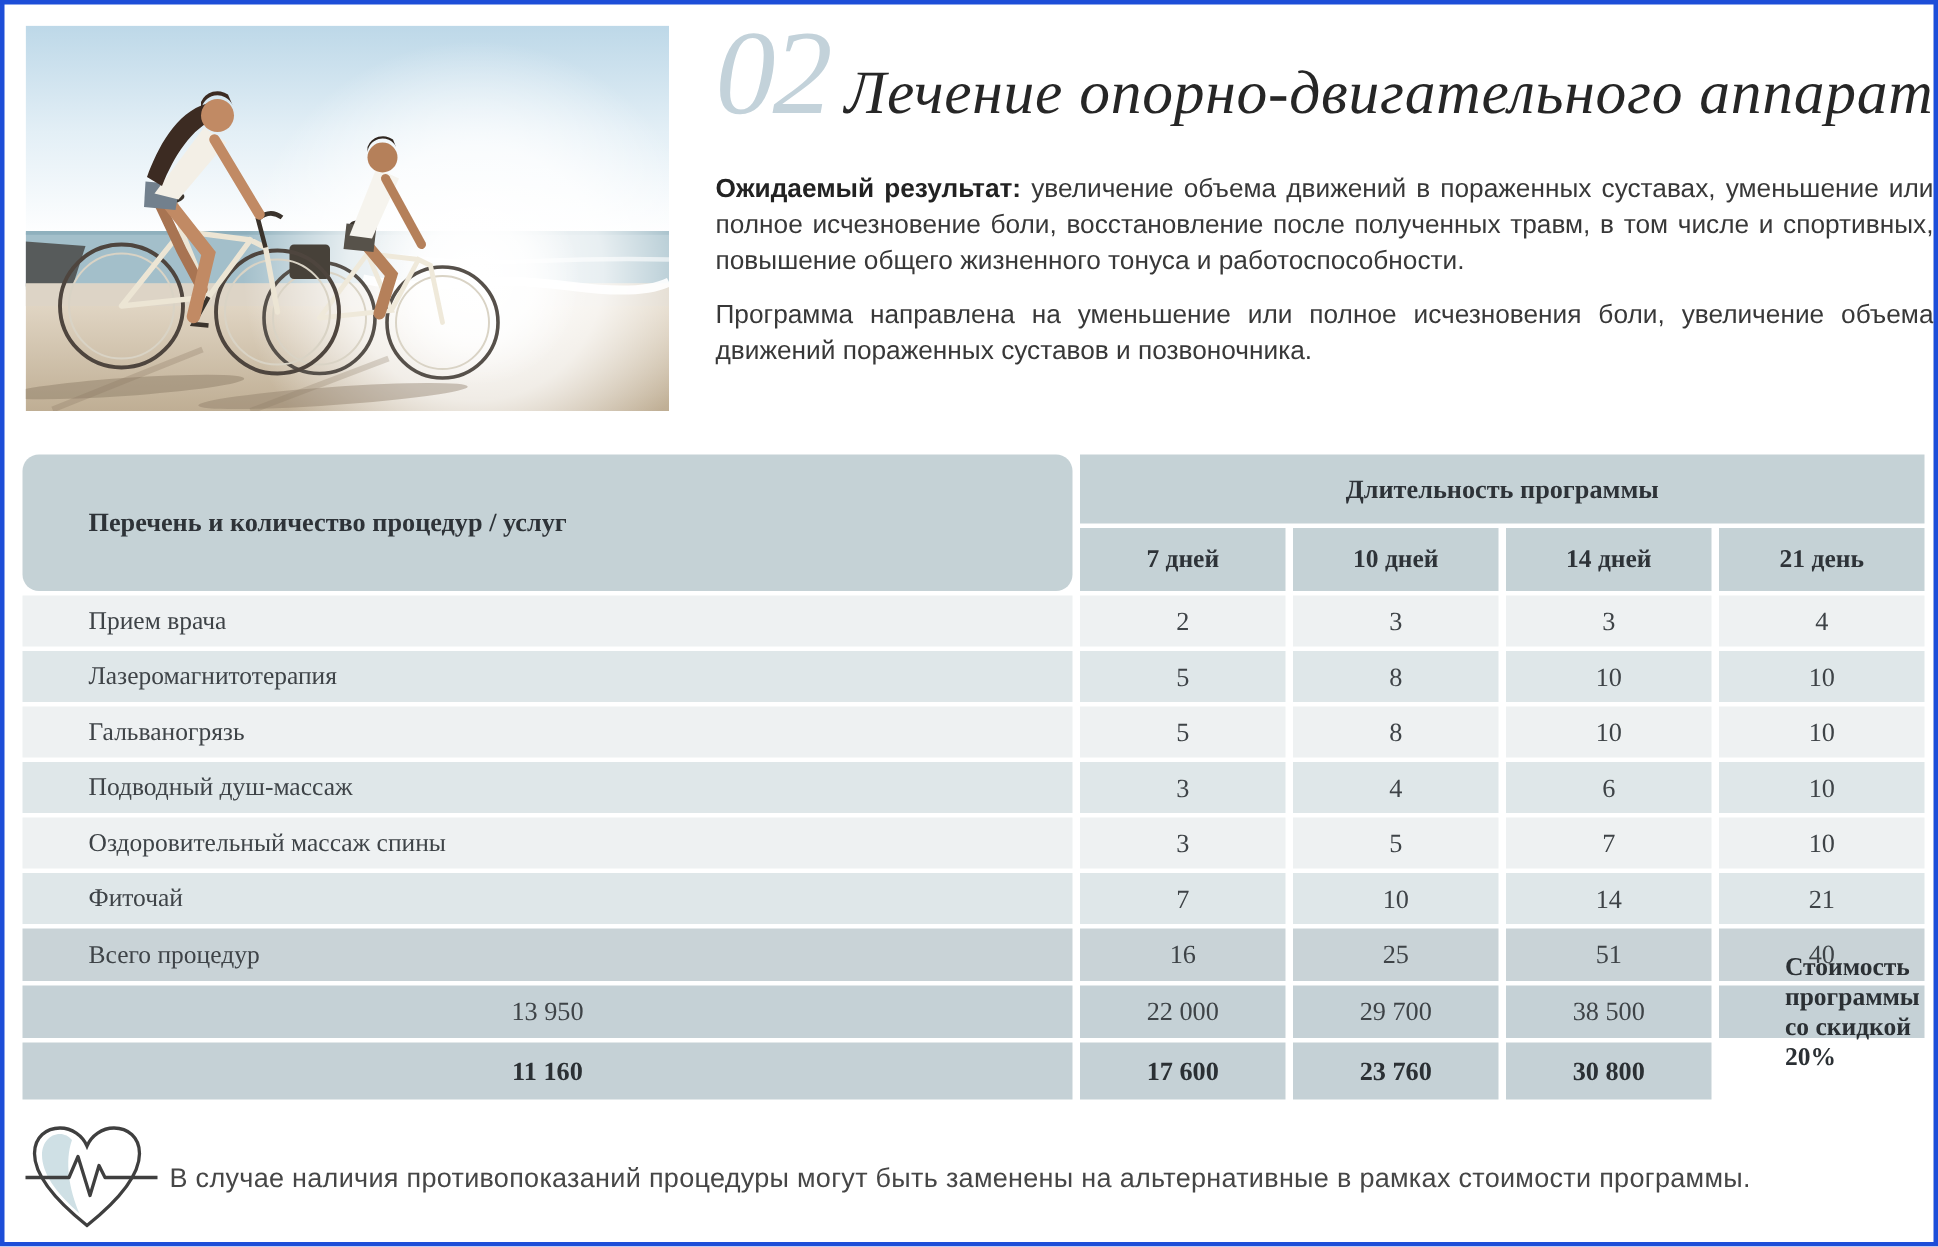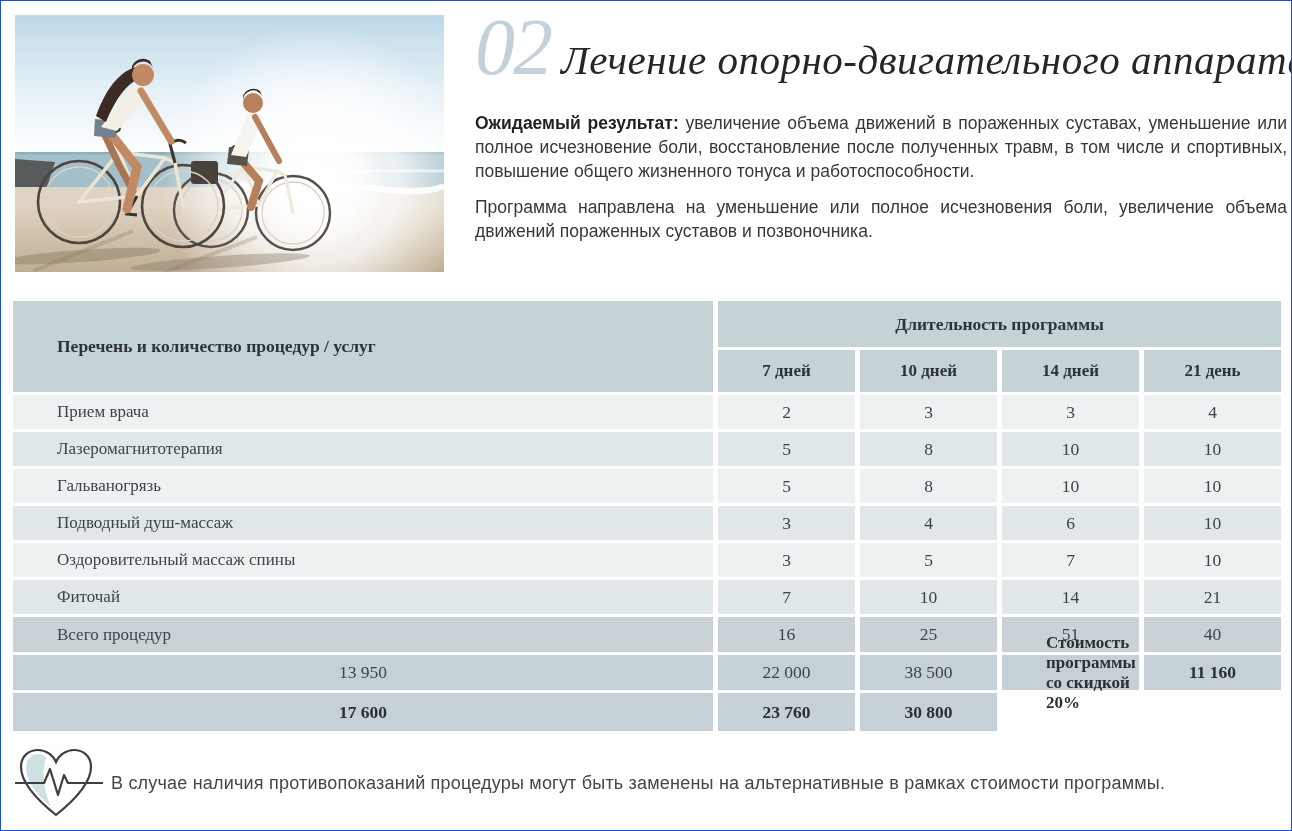--- a/index.html
+++ b/index.html
@@ -1,18 +1,18 @@
 <!DOCTYPE html>
 <html><head>
 <meta charset="utf-8">
 <style>
   html,body{margin:0;padding:0;background:#f3f3f3;}
   .page{
     position:relative;width:1292px;height:831px;background:#ffffff;
-    border:1px solid #1d4ed8;box-sizing:border-box;overflow:hidden;
+    border:3px solid #1d4ed8;box-sizing:border-box;overflow:hidden;
     font-family:"Liberation Sans", sans-serif;color:#3a3a3a;
   }
   
   .photo{position:absolute;left:14px;top:14px;width:429px;height:257px;overflow:hidden;}
   .photo svg{display:block;width:100%;height:100%;}
   
   .hero-text{position:absolute;left:474px;top:8px;width:812px;}
   .title-row{display:flex;align-items:baseline;gap:10px;}
   .sec-num{
     font-family:"Liberation Serif", serif;font-style:italic;
@@ -31,21 +31,21 @@
     position:absolute;left:12px;top:300px;width:1268px;
     display:grid;
     grid-template-columns:700px repeat(4,1fr);
     grid-template-rows:46px 42px 34px 34px 34px 34px 34px 34px 35px 35px 38px;
     column-gap:5px;row-gap:3px;
     font-size:17px;color:#3e4347;
   }
   .tc{display:flex;align-items:center;font-family:Liberation Serif, serif;}
   .tc.label{padding-left:44px;}
   .tc.val{justify-content:center;font-size:17.5px;}
-  .h-left{grid-row:1 / span 2;grid-column:1;background:#c5d2d6;font-weight:bold;color:#2e3338;font-size:17.5px;}
+  .h-left{grid-row:1 / span 2;grid-column:1;background:#c5d2d6;font-weight:bold;color:#2e3338;font-size:17.5px;border-radius:11px;}
   .h-group{grid-column:2 / span 4;background:#c5d2d6;justify-content:center;font-weight:bold;color:#2e3338;font-size:17.5px;}
   .h-day{background:#c5d2d6;justify-content:center;font-weight:bold;color:#2e3338;}
   .bg-light{background:#eef1f2;}
   .bg-mid{background:#dfe7e9;}
   .bg-total{background:#c9d3d7;}
   .bg-price{background:#c5d1d6;}
   .rowbold{font-weight:bold;color:#2b3034;}
   
   .footnote{position:absolute;left:12px;top:744px;display:flex;align-items:center;}
   .heart-wrap{flex:0 0 auto;width:92px;height:76px;}
@@ -181,20 +181,21 @@
     <div class="tc val bg-mid">21</div>
 
     <div class="tc label bg-total">Всего процедур</div>
     <div class="tc val bg-total">16</div>
     <div class="tc val bg-total">25</div>
     <div class="tc val bg-total">51</div>
     <div class="tc val bg-total">40</div>
 
     <div class="tc val bg-price">13 950</div>
     <div class="tc val bg-price">22 000</div>
+    <div class="tc val bg-price">29 700</div>
     <div class="tc val bg-price">38 500</div>
 
     <div class="tc label bg-price rowbold">Стоимость программы со скидкой 20%</div>
     <div class="tc val bg-price rowbold">11 160</div>
     <div class="tc val bg-price rowbold">17 600</div>
     <div class="tc val bg-price rowbold">23 760</div>
     <div class="tc val bg-price rowbold">30 800</div>
   </div>
 
   <div class="footnote">

